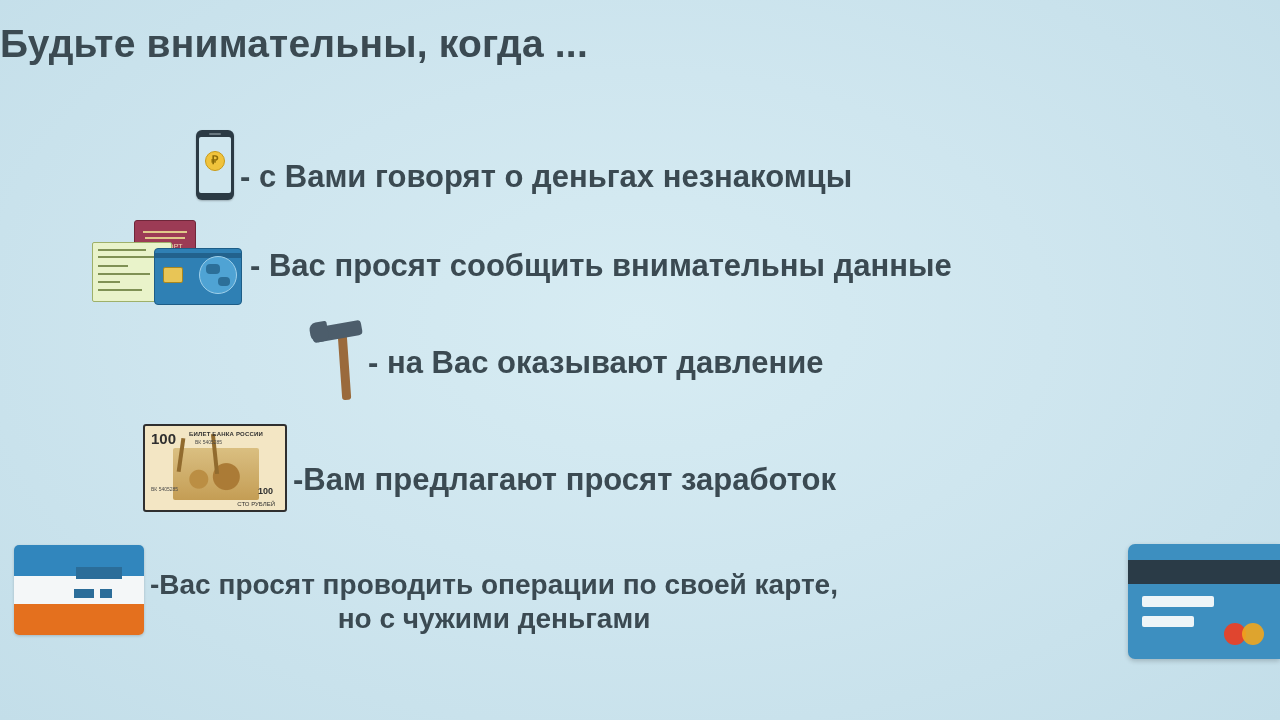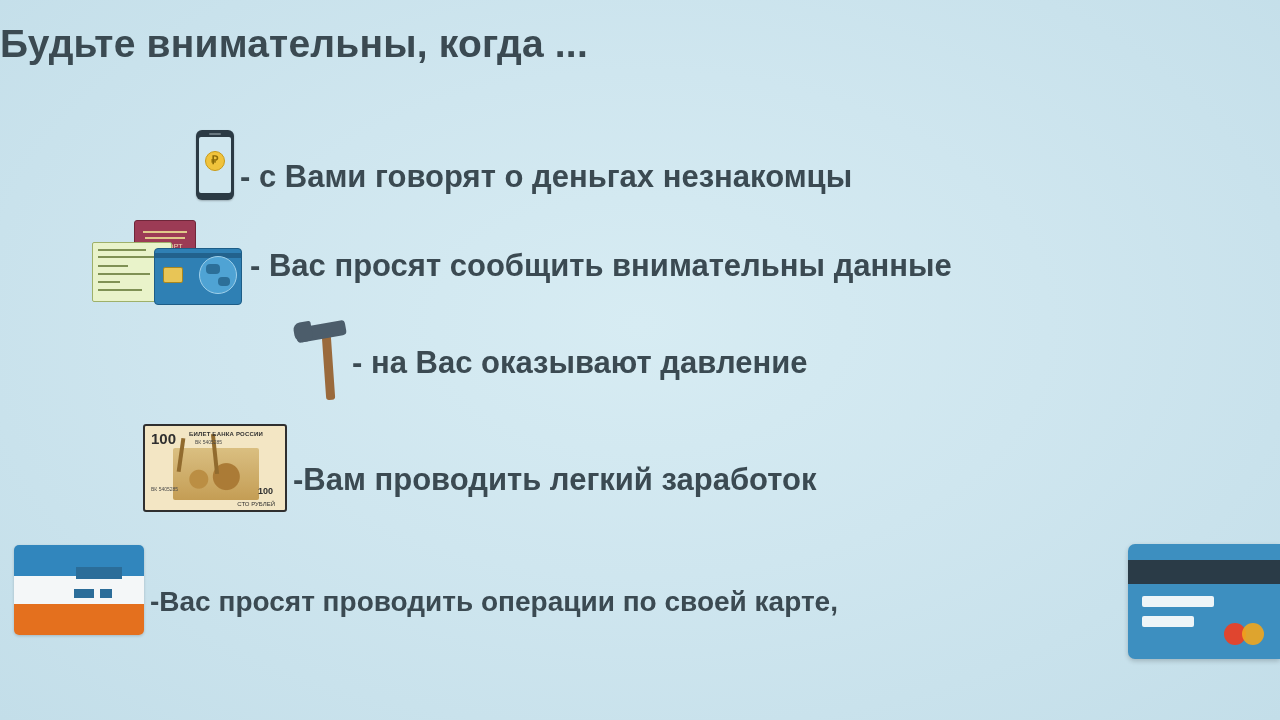--- a/index.html
+++ b/index.html
@@ -42,21 +42,21 @@
     color: #3b4a52;
     white-space: nowrap;
   }
   .row-text.big {
     font-size: 28px;
   }
 
   
   #row1 { top: 130px; left: 196px; }
   #row2 { top: 220px; left: 92px; }
-  #row3 { top: 320px; left: 296px; }
+  #row3 { top: 320px; left: 312px; }
   #row4 { top: 424px; left: 143px; justify-content: center; }
   #row5 { top: 545px; left: 14px; }
 
   .icon-wrap {
     position: relative;
     flex: 0 0 auto;
   }
 
   
   .phone {
@@ -442,36 +442,37 @@
       <div class="note">
         <div class="vignette"></div>
         <div class="denom">100</div>
         <div class="bank">БИЛЕТ БАНКА РОССИИ</div>
         <div class="serial">ВК 5405285</div>
         <div class="serial2">ВК 5405285</div>
         <div class="denom2">100</div>
         <div class="word">СТО РУБЛЕЙ</div>
       </div>
     </div>
-    <div class="row-text gap-s">-Вам проводить легкий заработок</div>
+    <div class="row-text gap-s">-Вам предлагают просят заработок</div>
   </div>
 
   <div class="row" id="row5">
     <div class="icon-wrap">
       <div class="flagcard">
         <div class="b1"></div>
         <div class="b2"></div>
         <div class="b3"></div>
         <div class="bar"></div>
         <div class="d1"></div>
         <div class="d2"></div>
       </div>
     </div>
     <div class="text-block gap-s">
       <div class="row-text big">-Вас просят проводить операции по своей карте,</div>
+      <div class="row-text big line2">но с чужими деньгами</div>
     </div>
   </div>
 
   <div class="creditcard">
     <div class="magstripe"></div>
     <div class="l1"></div>
     <div class="l2"></div>
     <div class="circ1"></div>
     <div class="circ2"></div>
   </div>

